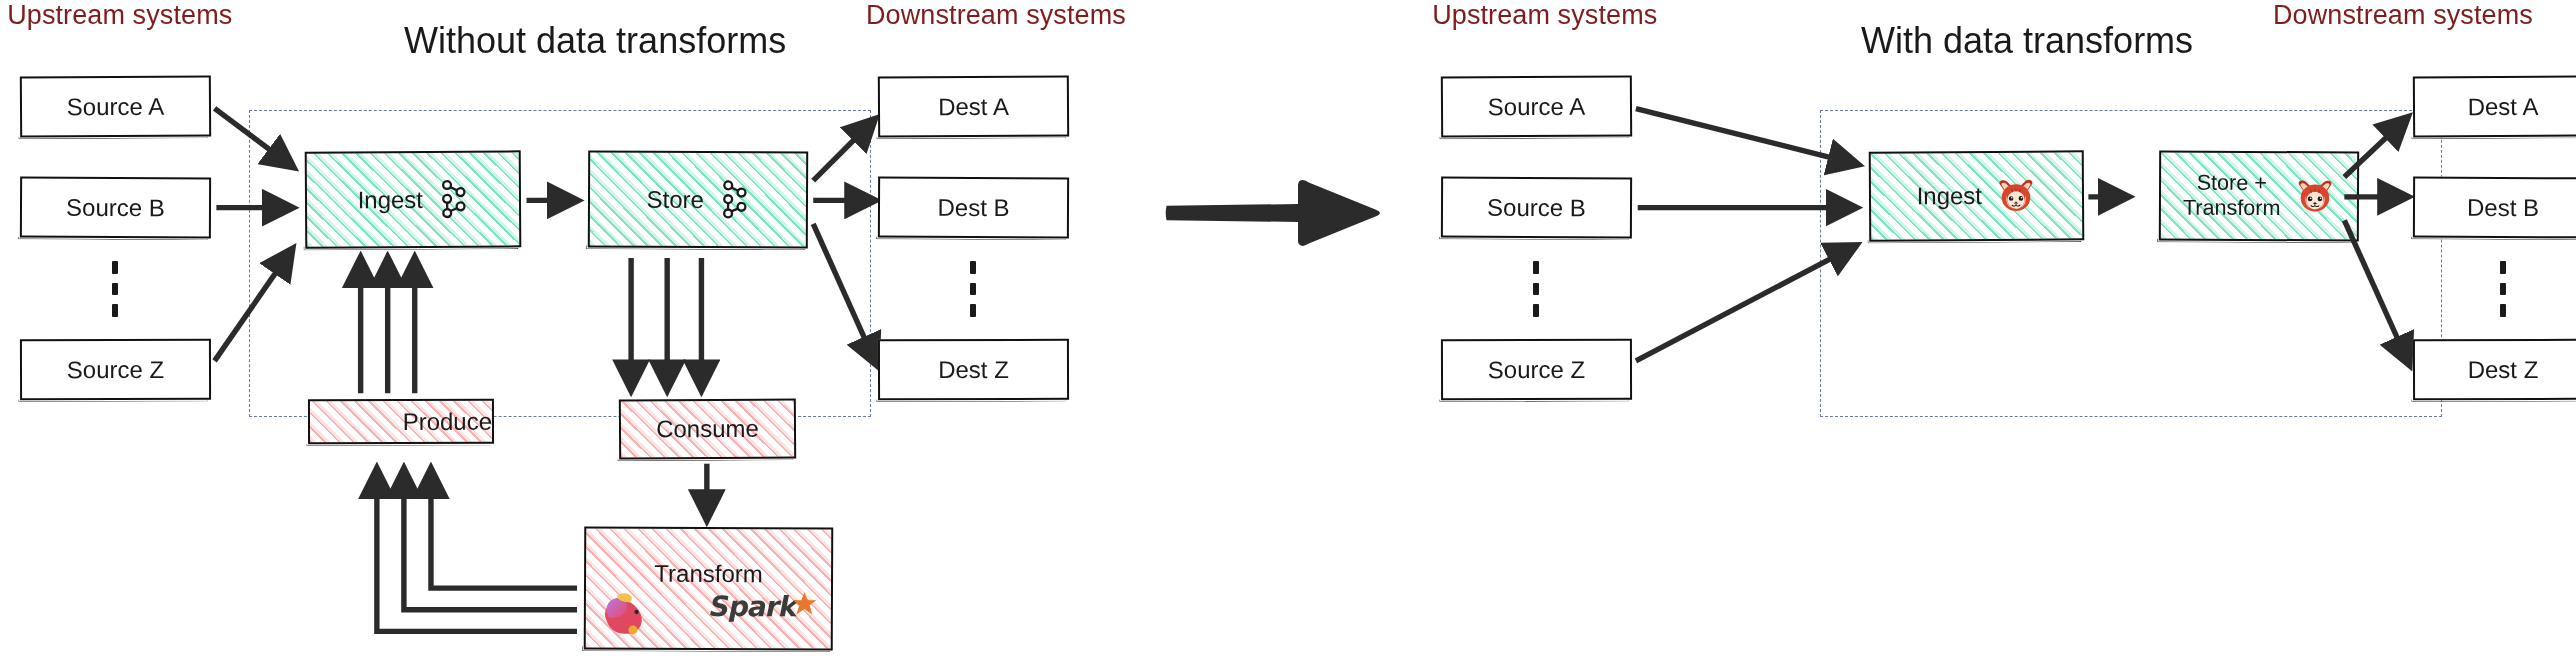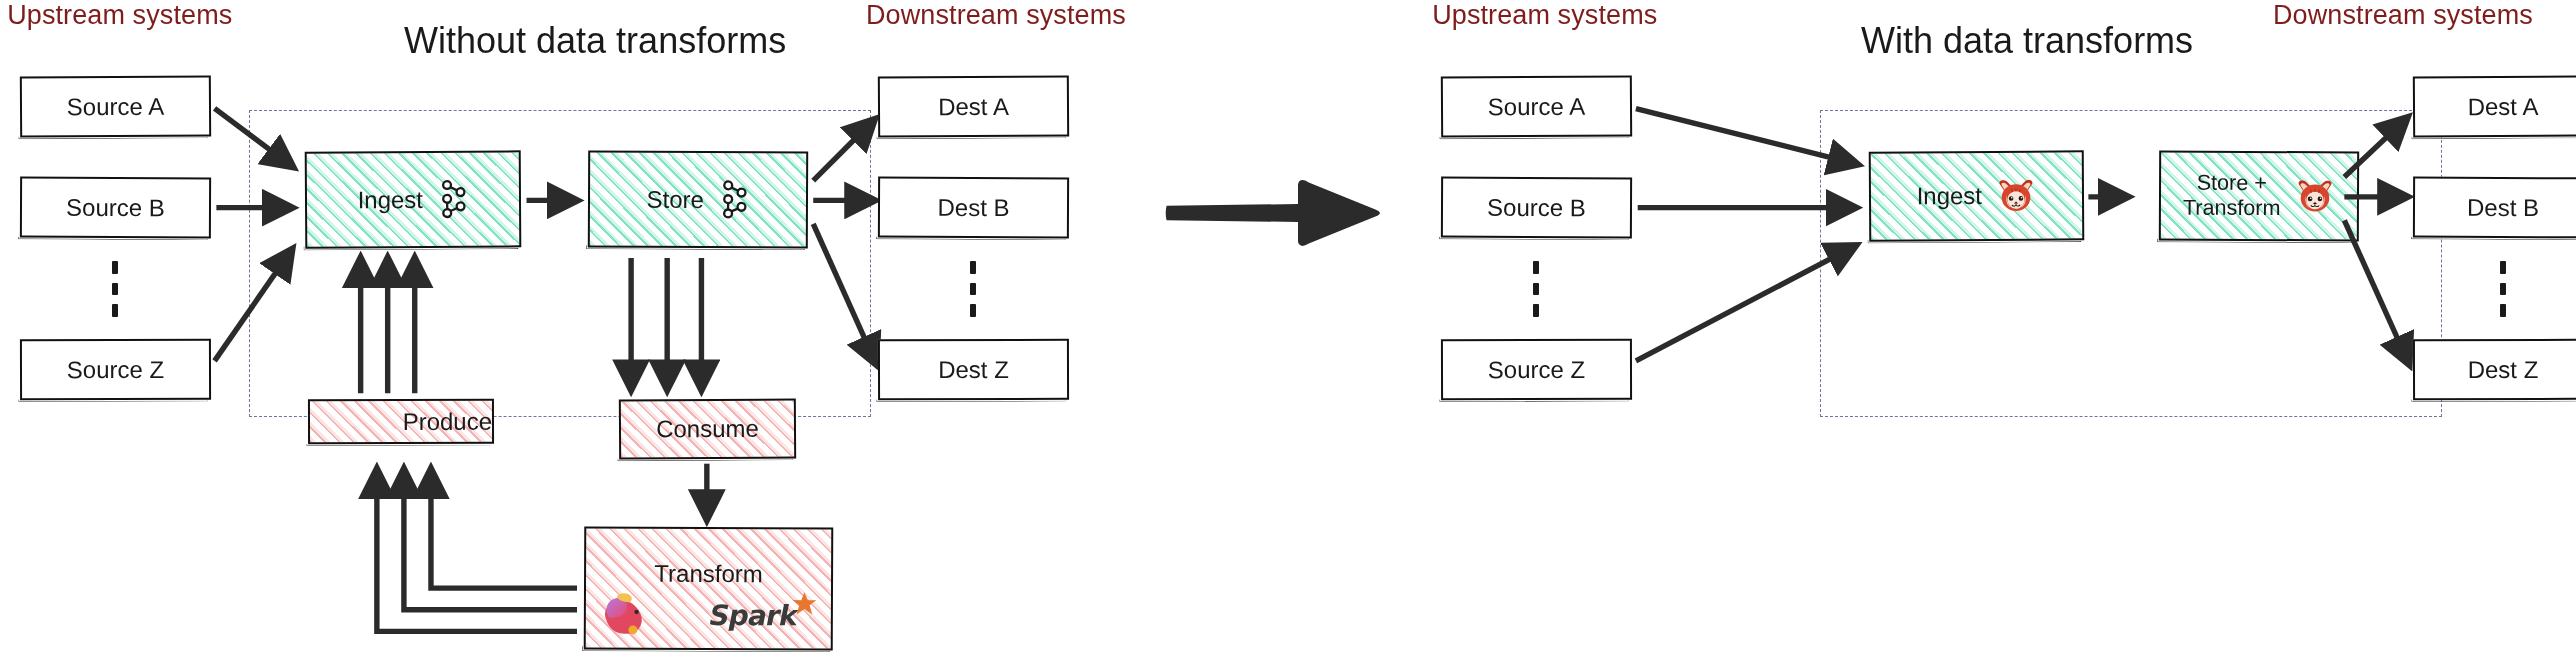--- a/index.html
+++ b/index.html
@@ -72,21 +72,21 @@
   .vdots{position:absolute;display:flex;flex-direction:column;gap:9px;align-items:center;}
   .vdots i{display:block;width:6.3px;height:12.6px;background:#1a1a1a;border-radius:0.9px;}
 
   
   #big-arrow{position:absolute;left:1163px;top:177px;width:225px;height:72px;}
 
   
   .logo{position:relative;z-index:3;display:inline-block;}
   .kafka-logo{width:31px;height:41px;}
   .panda-logo{width:40px;height:34px;}
-  .spark-logo{display:inline-flex;align-items:flex-end;}
+  .spark-logo{display:inline-flex;align-items:flex-start;}
   .spark-word{
     font-family:"DejaVu Sans",sans-serif;font-style:italic;font-weight:bold;
     font-size:28px;color:#3b3b3b;letter-spacing:-0.9px;
   }
   .flink-logo{width:56px;height:52px;}
 </style>
 </head>
 <body>
 
 <div class="panel" id="panel-left">

